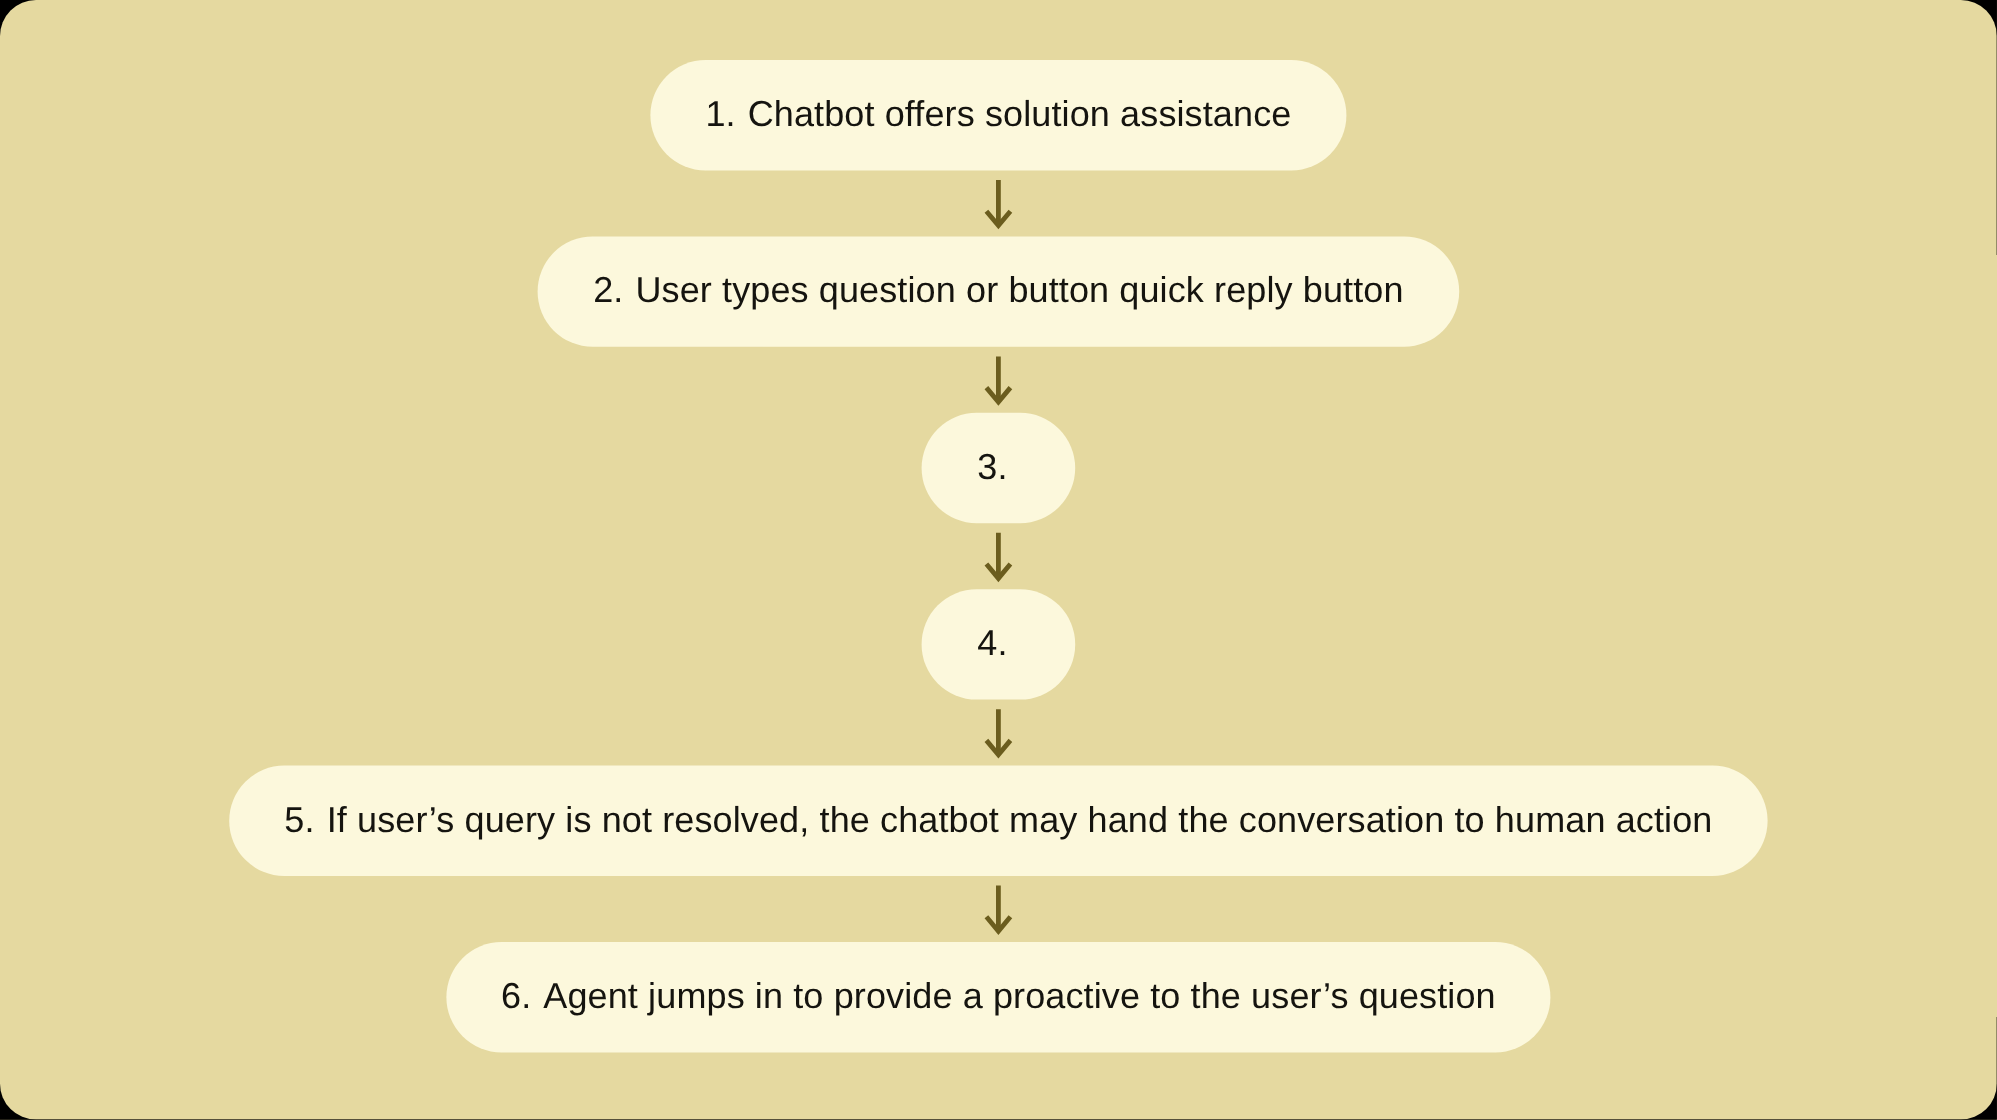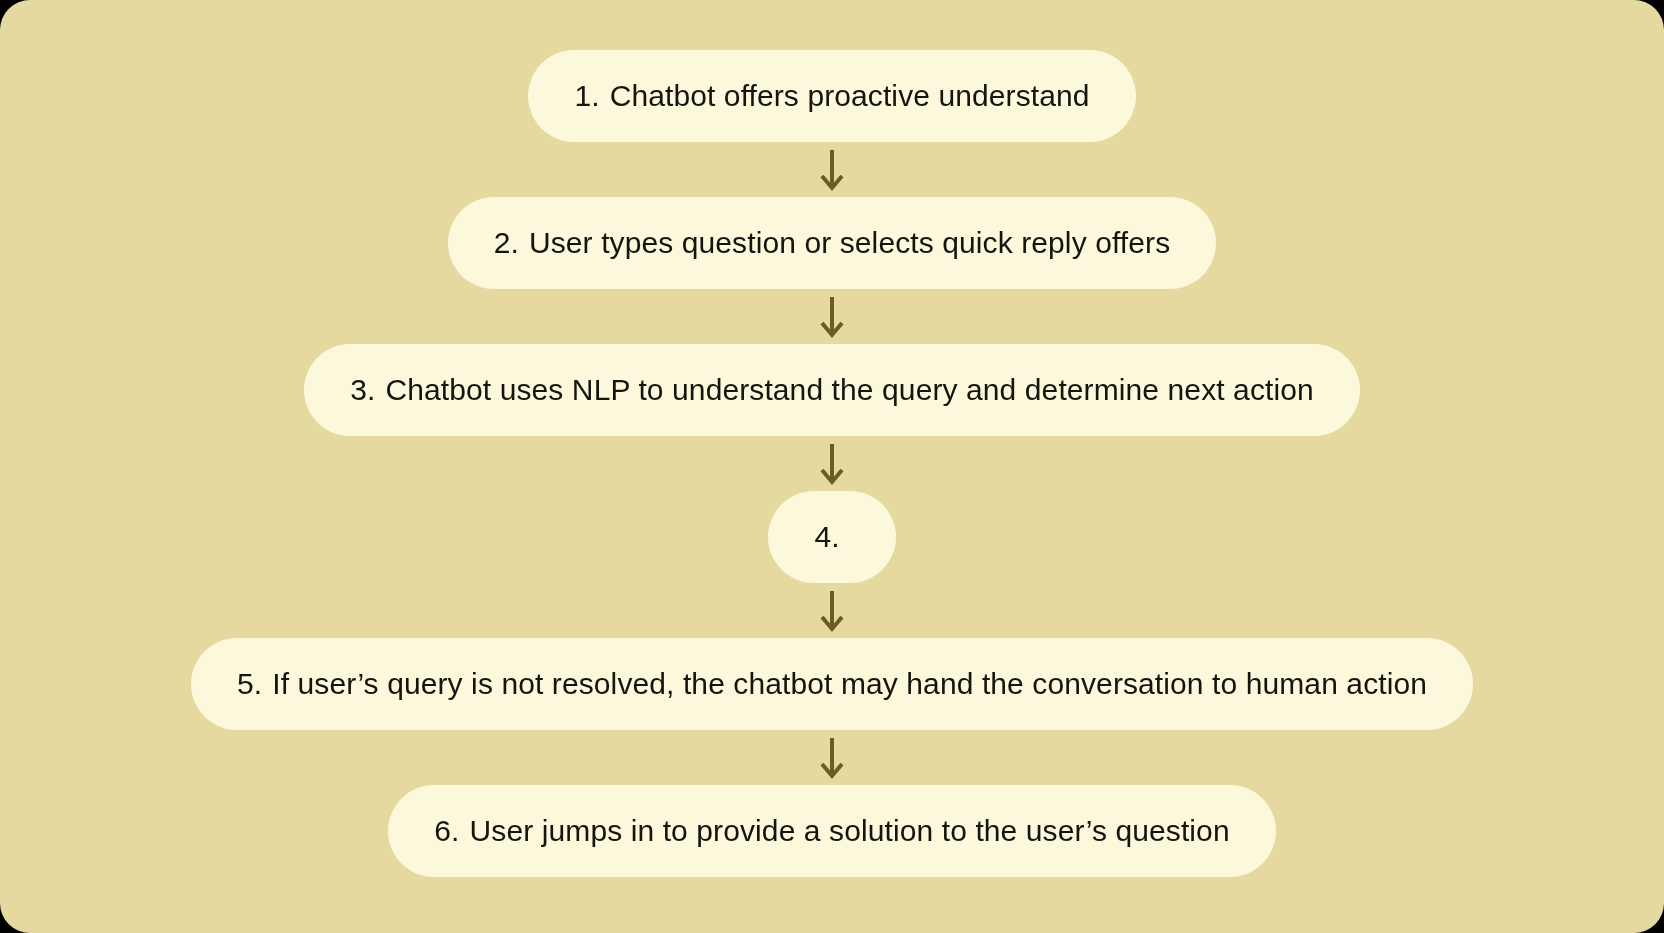--- a/index.html
+++ b/index.html
@@ -54,45 +54,44 @@
     display: block;
   }
 </style>
 </head>
 <body>
 
 <div id="flow-canvas">
 
   <div class="flow-step">
     <span class="step-num">1.</span>
-    <span>Chatbot offers proactive understand</span>
+    <span>Chatbot offers solution assistance</span>
   </div>
 
   <div class="flow-arrow">
     <svg width="28" height="44" viewBox="0 0 28 44" aria-hidden="true">
       <path d="M14 2 L14 38" stroke="#6b5d1e" stroke-width="4" fill="none" stroke-linecap="butt"></path>
       <path d="M4 28 L14 40 L24 28" stroke="#6b5d1e" stroke-width="4" fill="none" stroke-linecap="butt" stroke-linejoin="miter"></path>
     </svg>
   </div>
 
   <div class="flow-step">
     <span class="step-num">2.</span>
-    <span>User types question or selects quick reply offers</span>
+    <span>User types question or button quick reply button</span>
   </div>
 
   <div class="flow-arrow">
     <svg width="28" height="44" viewBox="0 0 28 44" aria-hidden="true">
       <path d="M14 2 L14 38" stroke="#6b5d1e" stroke-width="4" fill="none"></path>
       <path d="M4 28 L14 40 L24 28" stroke="#6b5d1e" stroke-width="4" fill="none" stroke-linejoin="miter"></path>
     </svg>
   </div>
 
   <div class="flow-step">
     <span class="step-num">3.</span>
-    <span>Chatbot uses NLP to understand the query and determine next action</span>
   </div>
 
   <div class="flow-arrow">
     <svg width="28" height="44" viewBox="0 0 28 44" aria-hidden="true">
       <path d="M14 2 L14 38" stroke="#6b5d1e" stroke-width="4" fill="none"></path>
       <path d="M4 28 L14 40 L24 28" stroke="#6b5d1e" stroke-width="4" fill="none" stroke-linejoin="miter"></path>
     </svg>
   </div>
 
   <div class="flow-step">
@@ -113,16 +112,16 @@
 
   <div class="flow-arrow">
     <svg width="28" height="44" viewBox="0 0 28 44" aria-hidden="true">
       <path d="M14 2 L14 38" stroke="#6b5d1e" stroke-width="4" fill="none"></path>
       <path d="M4 28 L14 40 L24 28" stroke="#6b5d1e" stroke-width="4" fill="none" stroke-linejoin="miter"></path>
     </svg>
   </div>
 
   <div class="flow-step">
     <span class="step-num">6.</span>
-    <span>User jumps in to provide a solution to the user’s question</span>
+    <span>Agent jumps in to provide a proactive to the user’s question</span>
   </div>
 
 </div>
 
 </body></html>

